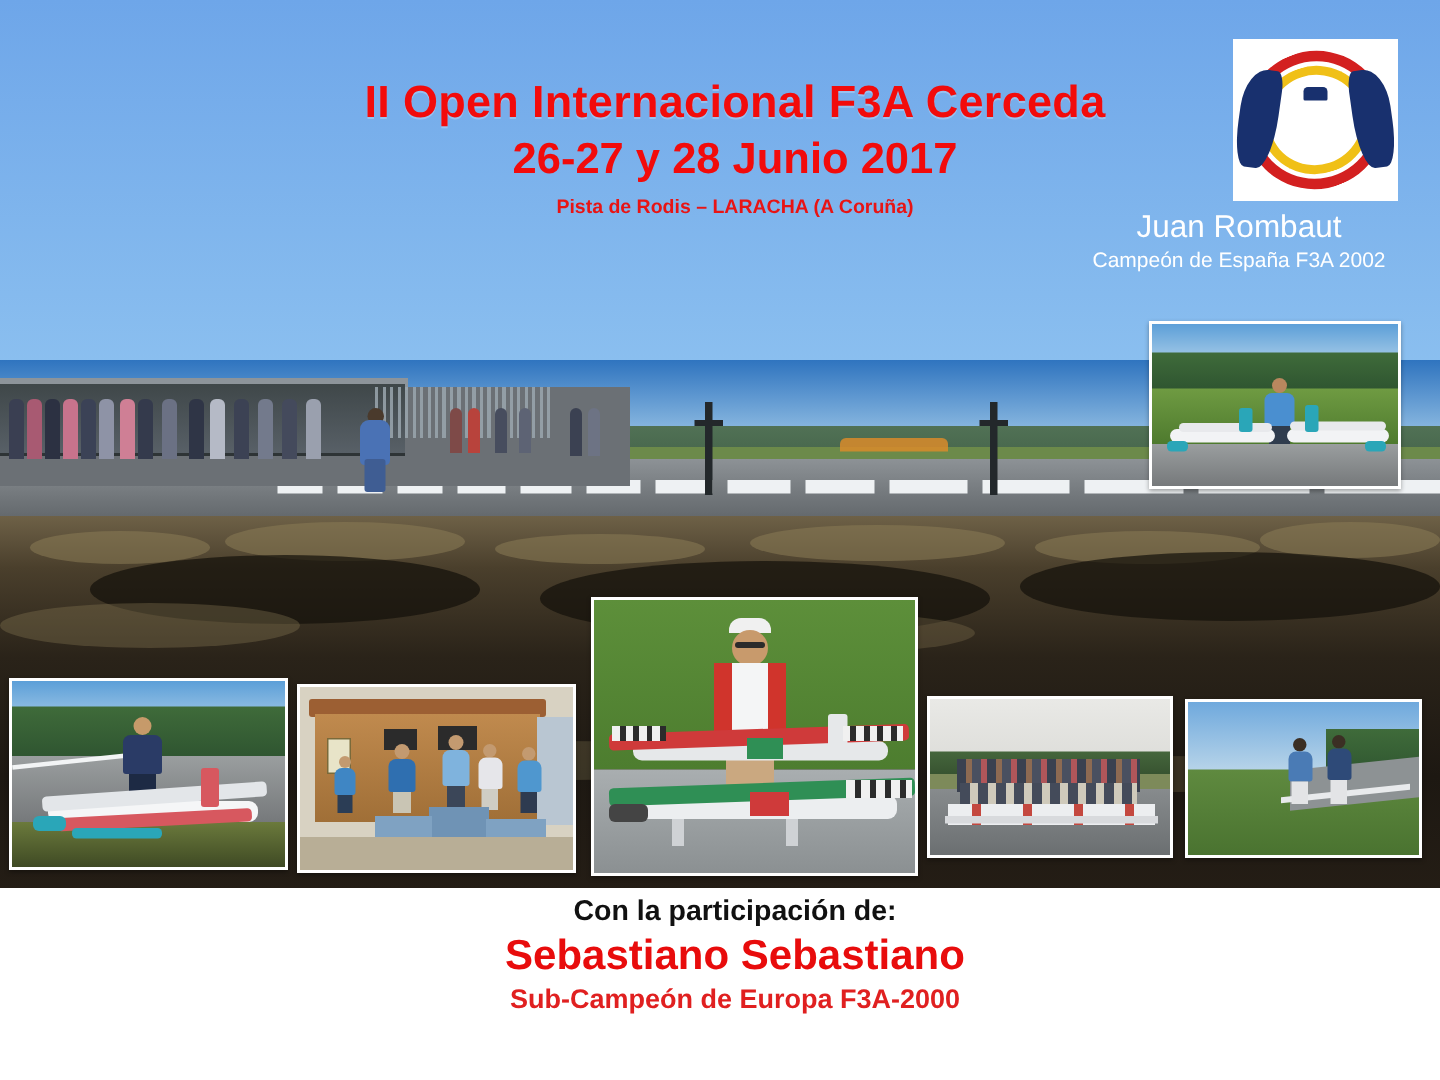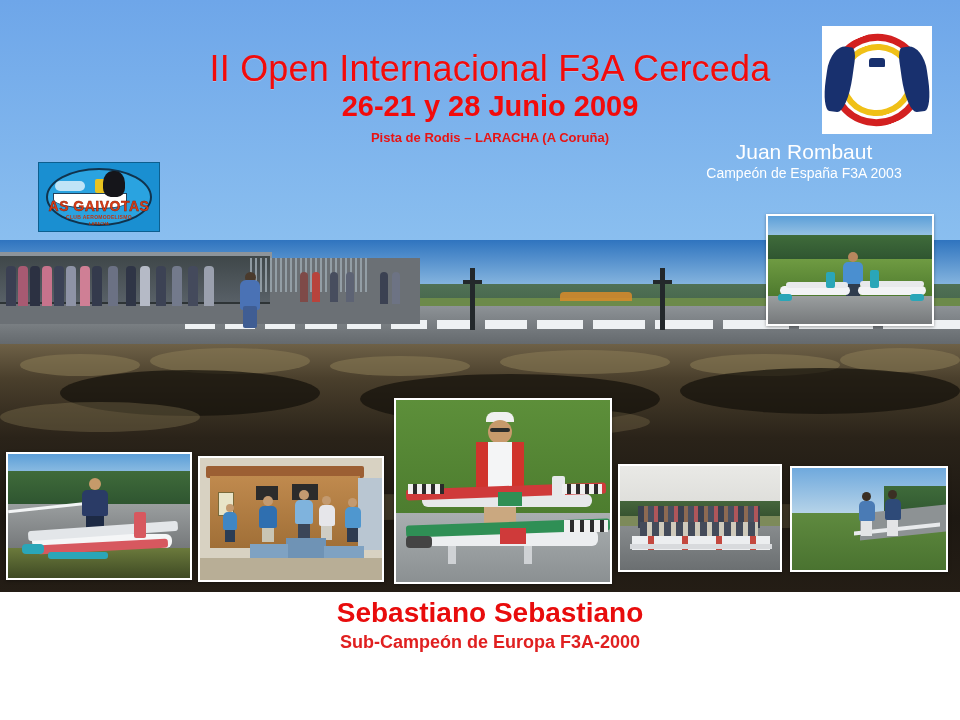--- a/index.html
+++ b/index.html
@@ -10,32 +10,32 @@
   }
   #poster{
     position:relative;width:960px;height:720px;
     background:linear-gradient(to bottom,#6ea6e9 0%,#8ec2f0 38%,#b7dcf6 72%,#cfe9fa 100%);
     overflow:hidden;
   }
 
   
   .title-block{position:absolute;left:180px;top:52px;width:620px;text-align:center;}
   .t-main{
-    color:#f20b0b;font-weight:normal;font-size:36px;line-height:34px;
+    color:#f20b0b;font-weight:bold;font-size:30px;line-height:34px;
     letter-spacing:.2px;text-shadow:0 1px 0 rgba(255,255,255,.25);
   }
   .t-date{
     color:#f20b0b;font-weight:bold;font-size:29px;line-height:36px;margin-top:2px;
   }
   .t-sub{
     color:#e81414;font-weight:bold;font-size:13px;line-height:16px;margin-top:6px;
   }
 
   
-  .champ{position:absolute;right:26px;top:140px;width:260px;text-align:center;color:#fff;}
+  .champ{position:absolute;right:4px;top:140px;width:260px;text-align:center;color:#fff;}
   .champ .c-name{font-size:21px;line-height:24px;}
   .champ .c-sub{font-size:14px;line-height:18px;}
 
   
   .fai{position:absolute;left:40px;top:24px;width:90px;height:112px;
        background:#14205c;border:2px solid #ffffff;box-sizing:border-box;}
   .fai .bird{position:absolute;left:50%;top:6px;transform:translateX(-50%);}
   .fai .globe{position:absolute;left:50%;top:54px;transform:translateX(-50%);
        width:36px;height:32px;border-radius:50%;
        background:radial-gradient(circle at 35% 35%,#cfc189,#8c7c3c 70%,#5d5226);}
@@ -369,43 +369,34 @@
       <div class="arc a1"></div>
         <div class="arc a2"></div>
       <div class="arc a3"></div>
         <div class="arc a4"></div>
     </div>
     <div class="wingL"></div>
     <div class="wingR"></div>
     <div class="crown"></div>
   </div>
 
-  <div class="gaiv">
-    <div class="oval"></div>
-    <div class="cloud"></div>
-    <div class="boat"></div>
-    <div class="sail"></div>
-    <div class="bird2"></div>
-    <div class="g-txt">AS GAIVOTAS</div>
-    <div class="g-sub">CLUB AEROMODELISMO</div>
-    <div class="g-sub2">LARACHA</div>
-  </div>
 
   <div class="title-block">
     <div class="t-main">II Open Internacional F3A Cerceda</div>
-    <div class="t-date">26-21 y 28 Junio  2009</div>
+    <div class="t-date">26-27 y 28 Junio  2017</div>
     <div class="t-sub">Pista de Rodis – LARACHA (A Coruña)</div>
   </div>
 
   <div class="champ">
     <div class="c-name">Juan Rombaut</div>
-    <div class="c-sub">Campeón de España F3A 2003</div>
+    <div class="c-sub">Campeón de España F3A 2002</div>
   </div>
 
   <div class="bottom">
 
     <div class="btxt">
+      <div class="b1">Con la participación de:</div>
       <div class="b2">Sebastiano Sebastiano</div>
       <div class="b3">Sub-Campeón de Europa F3A-2000</div>
     </div>
 
   </div>
 </div>
 
 </body></html>

